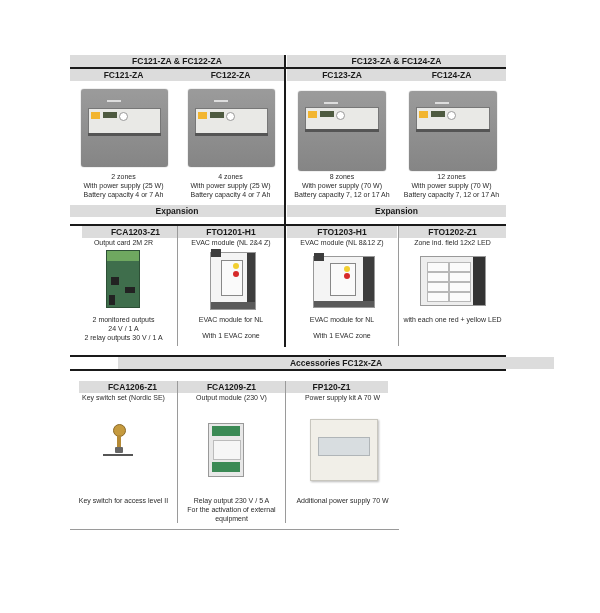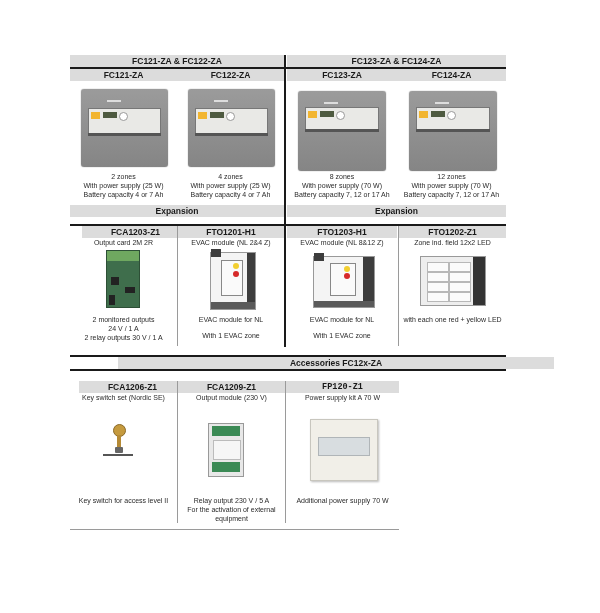--- a/index.html
+++ b/index.html
@@ -200,21 +200,21 @@
   </div>
 </div>
 
 <div>
   <div class="hline" style="left:70px;top:355px;width:436px;"></div>
   <div class="abs hdr" style="left:70px;top:357px;width:436px;height:12px;margin-left:48px;">Accessories FC12x-ZA</div>
   <div class="hline" style="left:70px;top:369px;width:436px;"></div>
 
   <div class="abs hdr" style="left:79px;top:381px;width:107px;">FCA1206-Z1</div>
   <div class="abs hdr" style="left:178px;top:381px;width:107px;">FCA1209-Z1</div>
-  <div class="abs hdr" style="left:286px;top:381px;width:113px;font-family:Liberation Mono, monospace;">FP120-Z1</div>
+  <div class="abs hdr" style="left:275px;top:381px;width:113px;">FP120-Z1</div>
   <div class="vthin" style="left:177px;top:381px;height:142px;"></div>
   <div class="vthin" style="left:285px;top:381px;height:142px;"></div>
 
   <div class="abs t" style="left:70px;top:393px;width:107px;">Key switch set (Nordic SE)</div>
   <div class="abs t" style="left:178px;top:393px;width:107px;">Output module (230 V)</div>
   <div class="abs t" style="left:286px;top:393px;width:113px;">Power supply kit A 70 W</div>
 
   <div>
     <div class="key-bow" style="left:113px;top:424px;"></div>
     <div class="key-shaft" style="left:117px;top:435px;height:14px;"></div>

